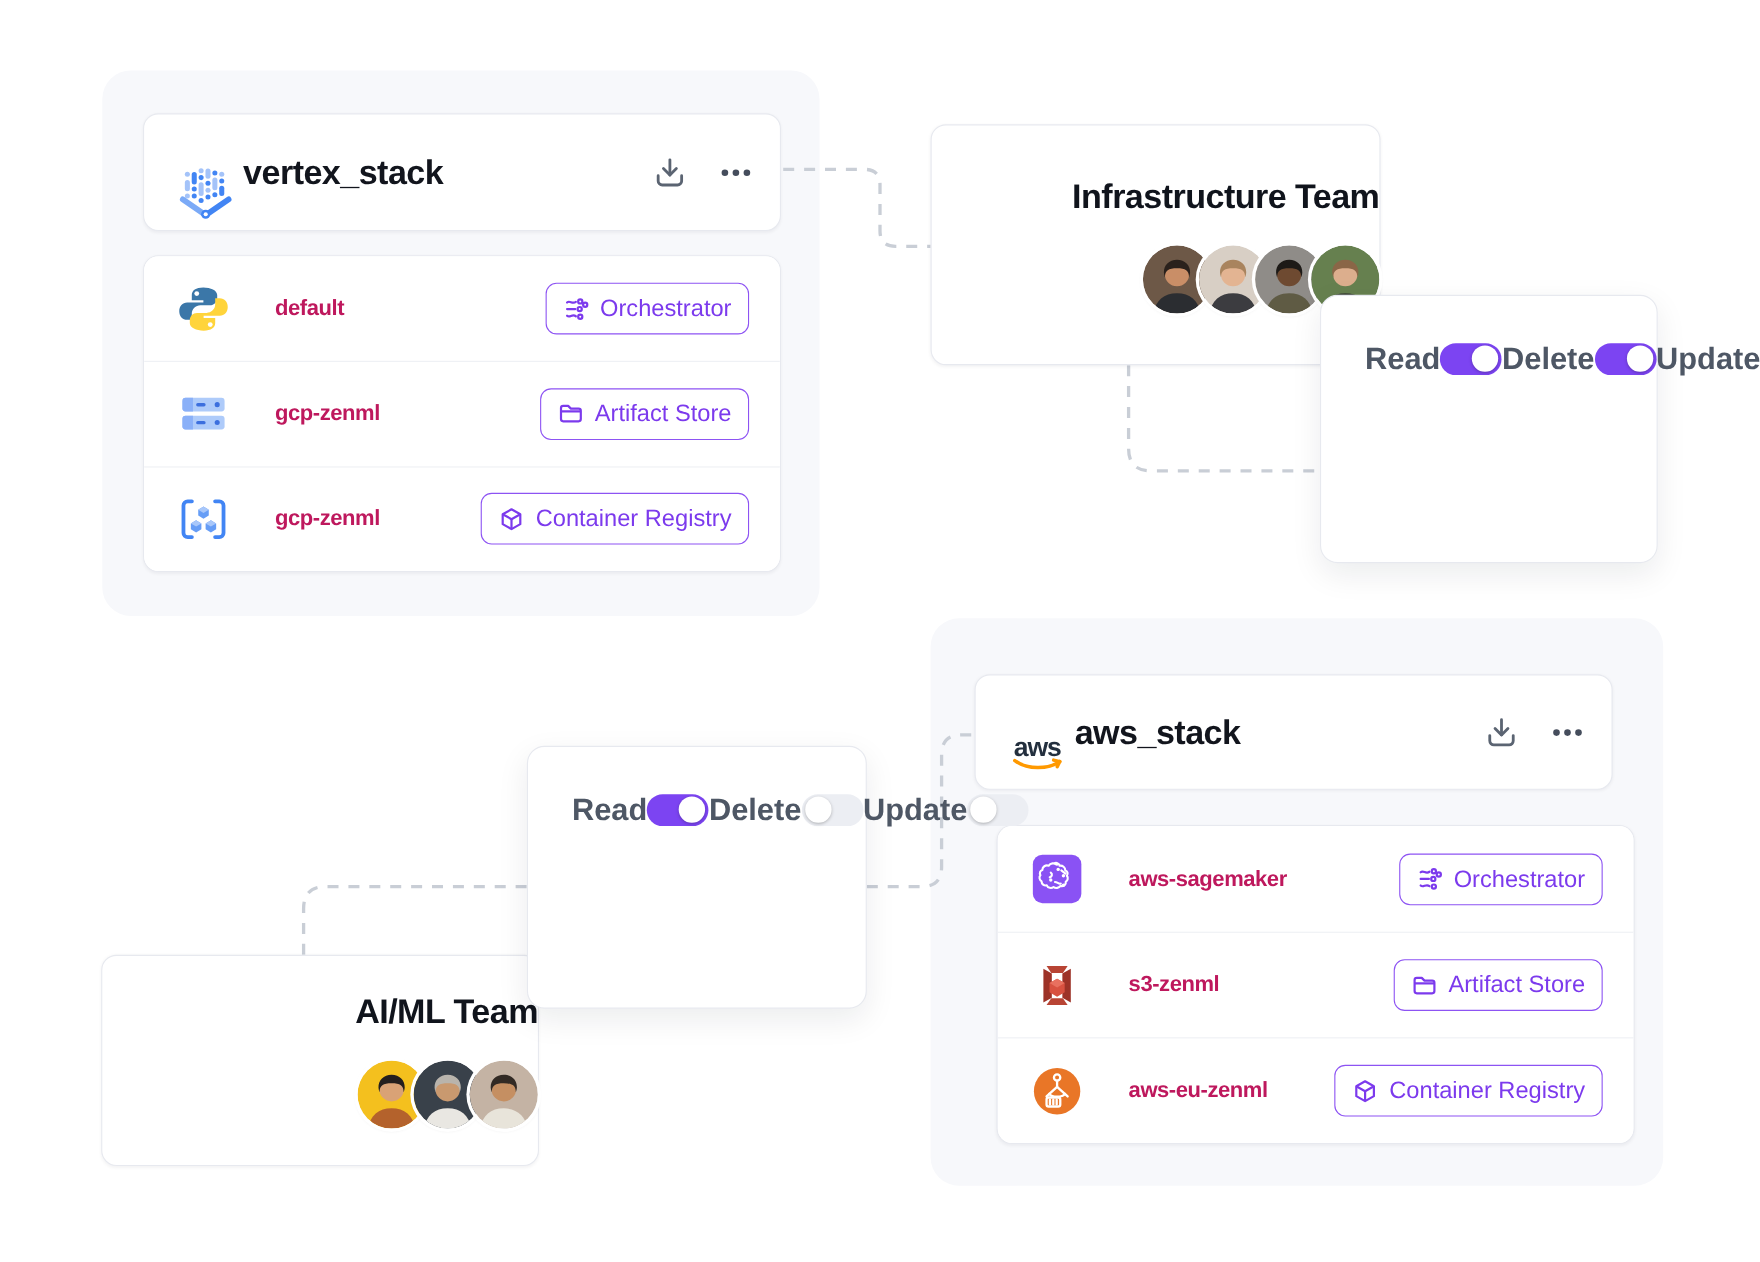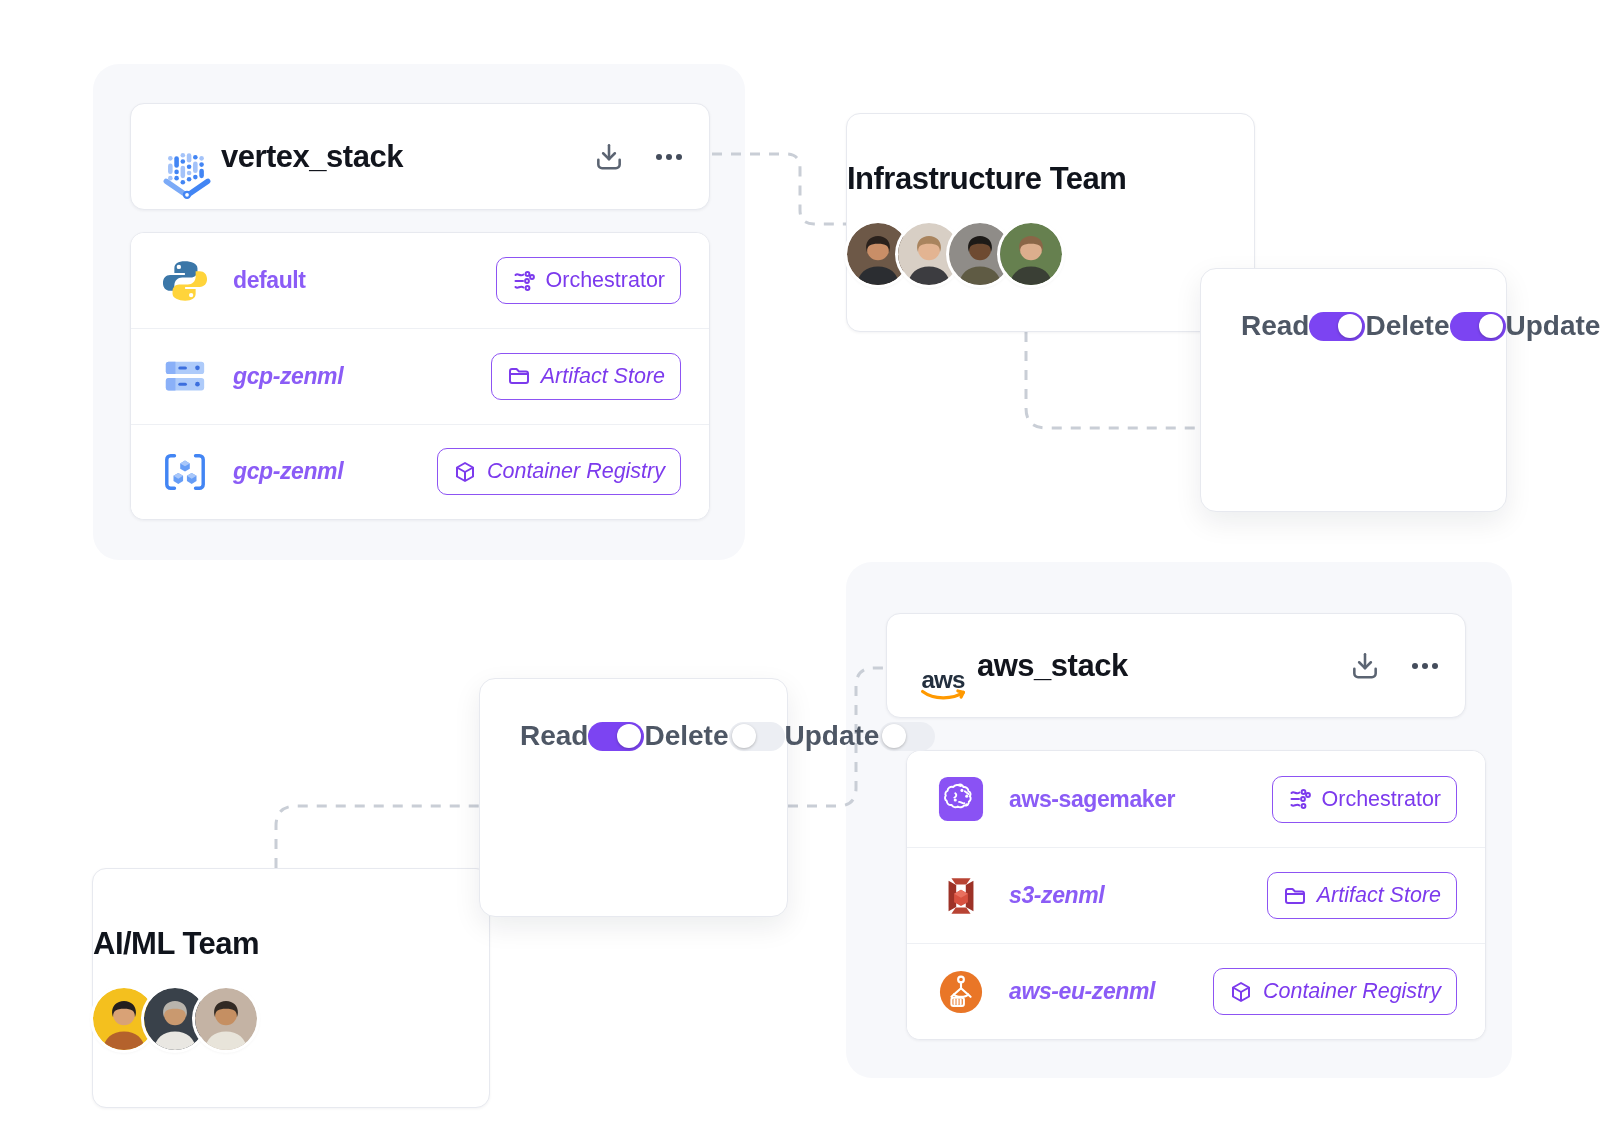--- a/index.html
+++ b/index.html
@@ -15,29 +15,29 @@
   
   .stack-header{display:flex;align-items:center;padding:0 22px 0 30px;}
   .stack-header .stack-icon{width:52px;height:52px;flex:0 0 auto;display:flex;align-items:center;justify-content:center;margin-top:36px;}
   .stack-title{margin-left:8px;font-size:31px;font-weight:700;color:#12151D;letter-spacing:-.5px;}
   .header-actions{margin-left:auto;display:flex;align-items:center;gap:24px;}
   .icon-btn{display:flex;align-items:center;justify-content:center;width:36px;height:36px;cursor:pointer;}
 
   
   .components{display:flex;flex-direction:column;overflow:hidden;padding:0;}
   .comp-row{height:96px;display:flex;align-items:center;padding:0 28px 0 30px;box-sizing:border-box;background:#fff;}
-  .comp-row + .comp-row{border-top:1.5px solid #EEF0F4;font-style:italic;}
+  .comp-row + .comp-row{border-top:1.5px solid #EEF0F4;}
   .comp-icon{width:48px;height:48px;flex:0 0 auto;display:flex;align-items:center;justify-content:center;}
-  .comp-name{margin-left:24px;font-size:23px;font-weight:700;color:#8b5cf6;letter-spacing:-.4px;white-space:nowrap;}
+  .comp-name{margin-left:41px;font-size:20px;font-weight:700;color:#be185d;letter-spacing:-.4px;white-space:nowrap;}
   .badge{margin-left:auto;display:inline-flex;align-items:center;gap:10px;height:45px;padding:0 15px;
          border:1.5px solid #8D53F3;border-radius:10px;color:#7C3AED;font-size:21.5px;font-weight:500;white-space:nowrap;background:#fff;}
   .badge svg{flex:0 0 auto;}
 
   
-  .team-card{display:flex;flex-direction:column;align-items:flex-start;justify-content:center;gap:26px;}
+  .team-card{display:flex;flex-direction:column;align-items:flex-end;justify-content:center;gap:26px;}
   .team-title{font-size:31px;font-weight:700;color:#10141C;letter-spacing:-.5px;}
   .avatars{display:flex;}
   .avatar{width:62px;height:62px;border-radius:50%;box-shadow:0 0 0 3px #fff,0 1px 4px rgba(0,0,0,.18);}
   .avatar + .avatar{margin-left:-11px;}
 
   
   .perm-card{border-radius:16px;box-shadow:0 10px 28px rgba(16,24,40,.08);z-index:3;
              display:flex;justify-content:space-between;padding:40px 40px;}
   .perm-row{display:flex;align-items:center;justify-content:space-between;height:34px;}
   .perm-label{font-size:28px;font-weight:600;color:#4E5765;}
@@ -359,21 +359,21 @@
         </span>
     </div>
     <div class="perm-row">
       <span class="perm-label">Update</span>
       <span class="toggle">
           <span class="knob"></span>
         </span>
     </div>
   </div>
 
-  <div class="card team-card" style="left:92px;top:868px;width:398px;height:240px;z-index:1;">
+  <div class="card team-card" style="left:92px;top:868px;width:398px;height:192px;z-index:1;">
     <span class="team-title">AI/ML Team</span>
     <span class="avatars">
       <svg class="avatar" viewBox="0 0 64 64" style="--bg:#f4c01e;--skin:#d9a276;--hair:#241f1e;--shirt:#b4622c">
           <use href="#avatar-sil"></use>
         </svg>
       <svg class="avatar" viewBox="0 0 64 64" style="--bg:#39414a;--skin:#c9996f;--hair:#b9b4ac;--shirt:#e9e7e2">
           <use href="#avatar-sil"></use>
         </svg>
       <svg class="avatar" viewBox="0 0 64 64" style="--bg:#c4b3a4;--skin:#c58f62;--hair:#322a24;--shirt:#e8e4da">
           <use href="#avatar-sil"></use>

